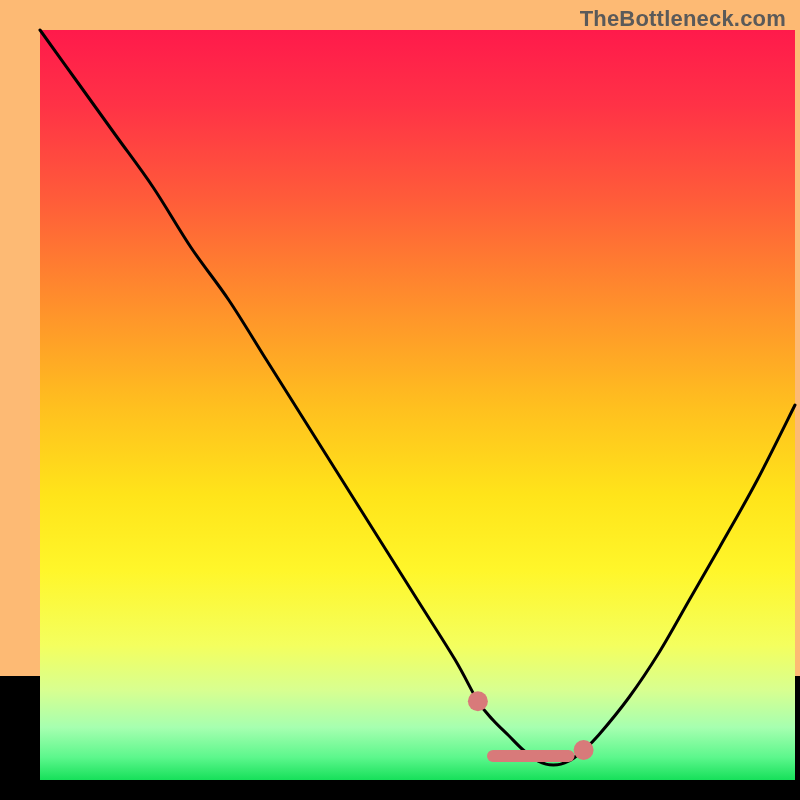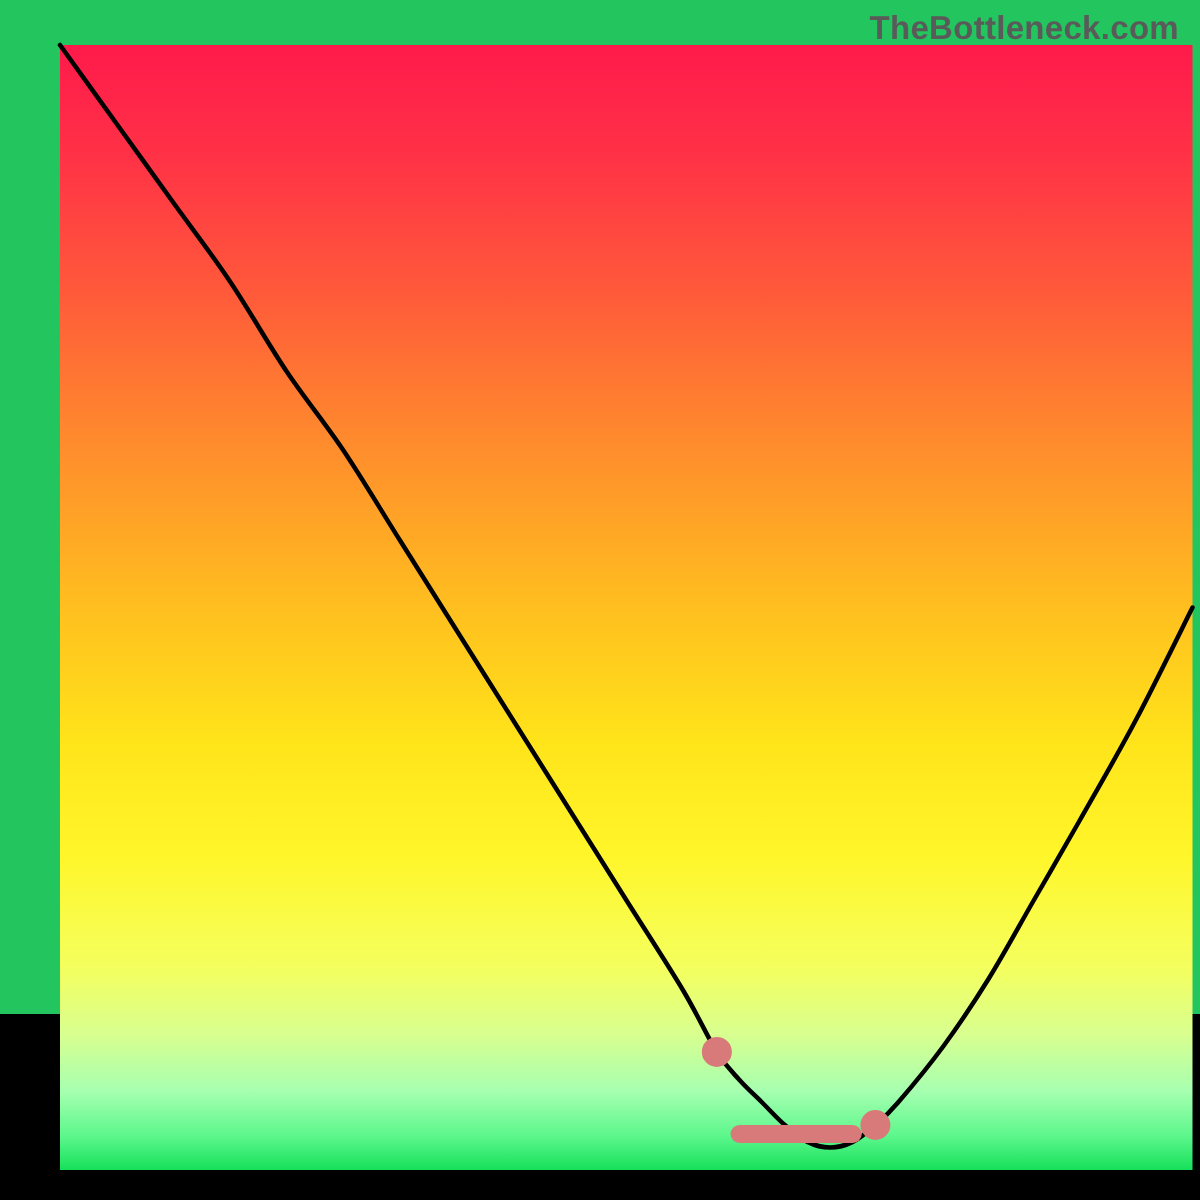--- a/index.html
+++ b/index.html
@@ -8,21 +8,21 @@
     width: 800px;
     height: 800px;
     background: #000;
     overflow: hidden;
     font-family: Arial, Helvetica, sans-serif;
   }
   .frame {
     position: relative;
     width: 800px;
     height: 676px;
-    background: #22c55e;
+    background: #fdba74;
   }
   .watermark {
     position: absolute;
     top: 6px;
     right: 14px;
     color: #5a5a5a;
     font-size: 22px;
     font-weight: bold;
     letter-spacing: 0.2px;
     z-index: 10;

